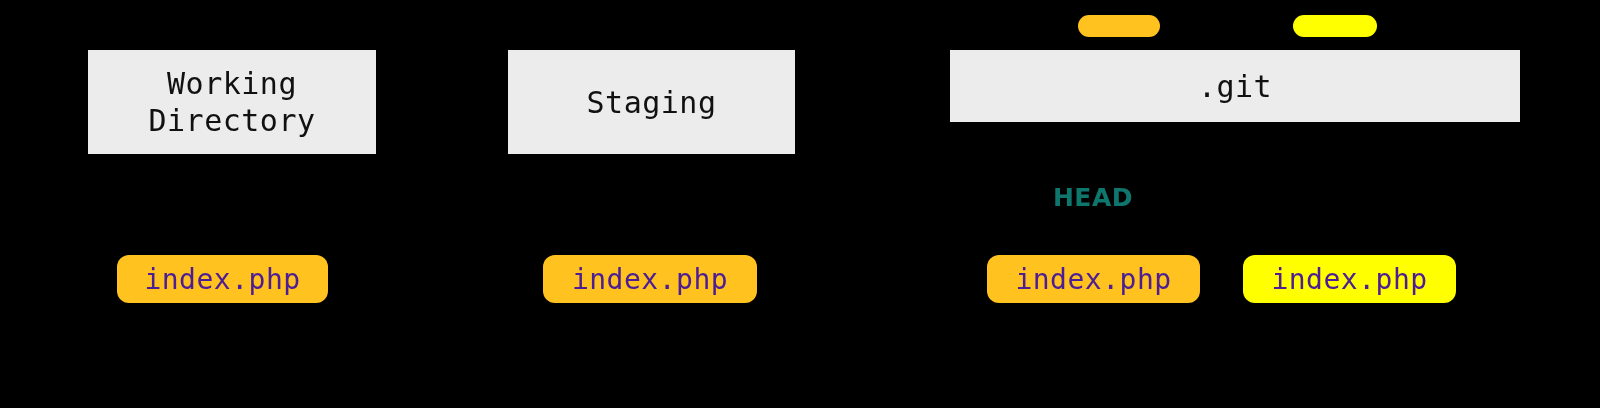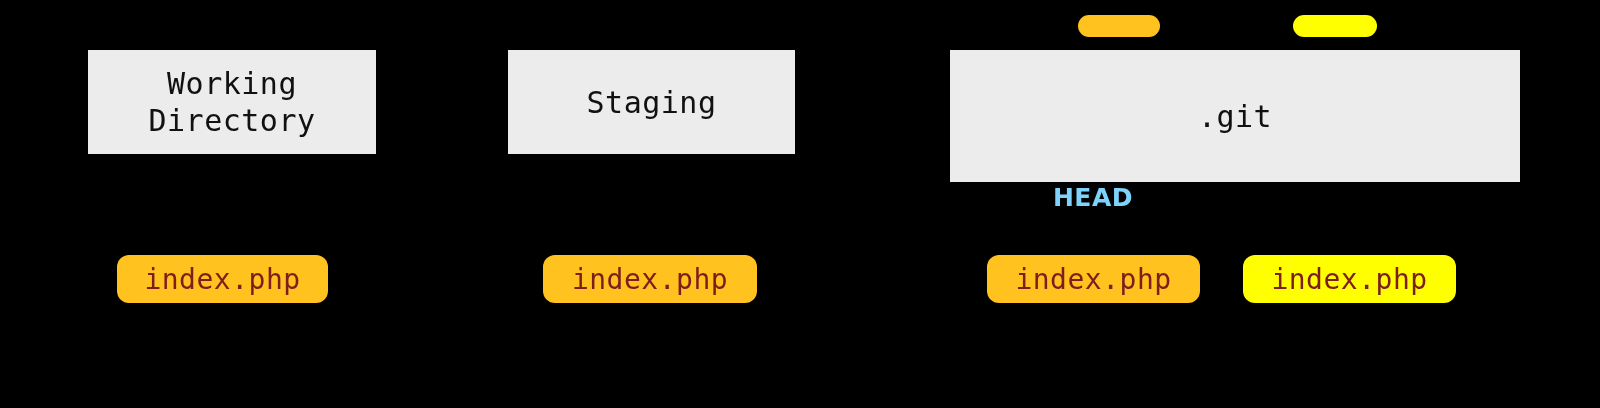--- a/index.html
+++ b/index.html
@@ -31,45 +31,45 @@
     letter-spacing: 0.5px;
     white-space: pre;
     text-align: center;
   }
   .zone-box .zone-line {
     display: block;
   }
 
   #zone-working    { left: 88px;  top: 50px;  width: 288px; height: 104px; }
   #zone-staging    { left: 508px; top: 50px;  width: 287px; height: 104px; text-align: center; }
-  #zone-repository { left: 950px; top: 50px;  width: 570px; height: 132px; }
+  #zone-repository { left: 950px; top: 50px;  width: 570px; height: 72px; }
 
   
   #head-label {
     position: absolute;
     left: 1030px;
     top: 183px;
     width: 126px;
     text-align: center;
-    color: #7dd3fc;
+    color: #0f766e;
     font-family: "DejaVu Sans", "Liberation Sans", sans-serif;
     font-weight: bold;
     font-size: 25px;
     line-height: 30px;
     letter-spacing: 0.5px;
   }
 
   
   .file-pill {
     position: absolute;
     border-radius: 12px;
     display: flex;
     align-items: center;
     justify-content: center;
-    color: #7f1d1d;
+    color: #4c1d95;
     font-family: "DejaVu Sans Mono", "Liberation Mono", monospace;
     font-size: 28px;
     letter-spacing: 0.5px;
     white-space: pre;
   }
   .file-pill.amber  { background: #FFC21E; }
   .file-pill.yellow { background: #FFFF00; }
 
   #file-working    { left: 117px;  top: 255px; width: 211px; height: 48px; }
   #file-staging    { left: 543px;  top: 255px; width: 214px; height: 48px; }

